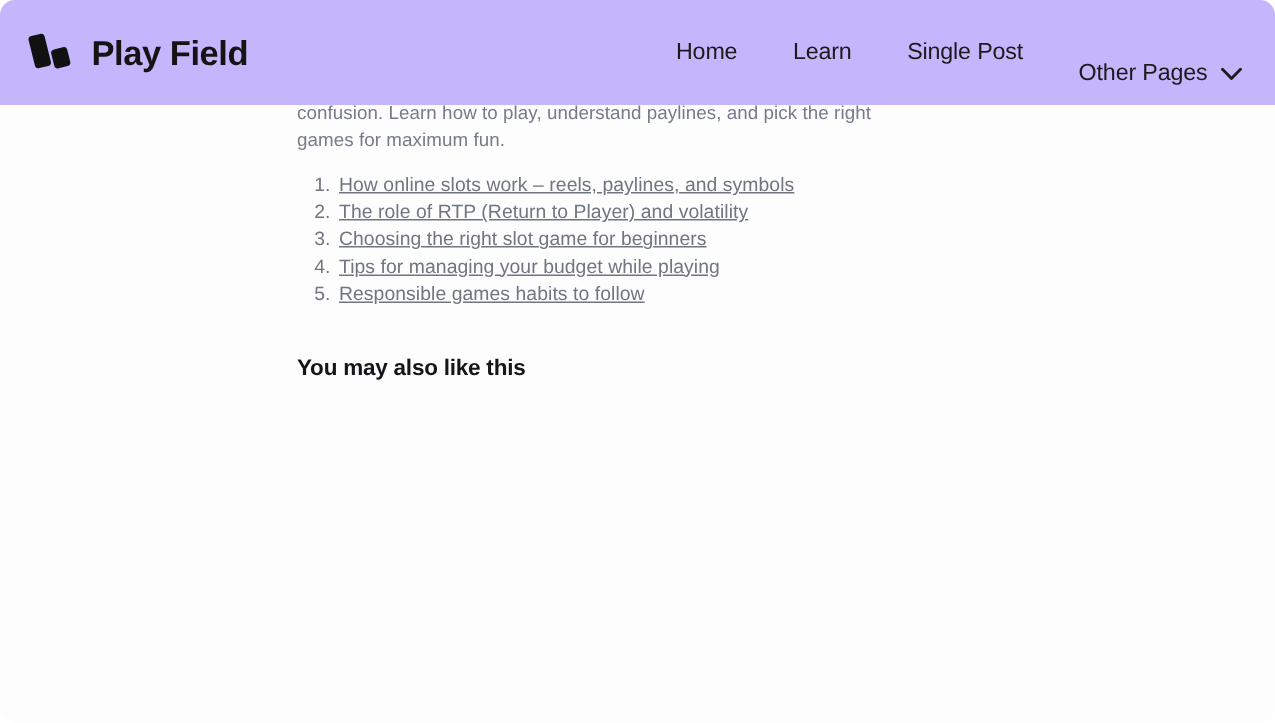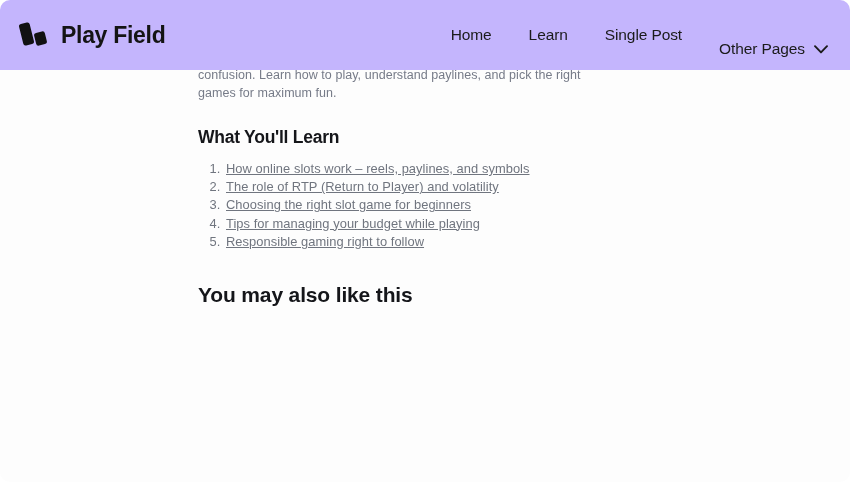--- a/index.html
+++ b/index.html
@@ -145,21 +145,21 @@
     font-size: 12.9px;
     line-height: 18.2px;
     color: #70757f;
     letter-spacing: 0.05px;
     padding-left: 2px;
     text-decoration: underline;
   }
 
   .related-heading {
     margin: 32px 0 0 0;
-    font-size: 21px;
+    font-size: 15px;
     font-weight: 600;
     color: #15161a;
     letter-spacing: -0.15px;
   }
 </style>
 </head>
 <body>
 
 <div class="page">
 
@@ -184,27 +184,26 @@
         </svg>
       </div>
     </nav>
 
   </header>
 
   <main class="content">
 
     <p class="intro-paragraph">confusion. Learn how to play, understand paylines, and pick the right games for maximum fun.</p>
 
-    <h2 class="section-heading">What You'll Learn</h2>
 
     <ol class="learn-list">
       <li>How online slots work – reels, paylines, and symbols</li>
       <li>The role of RTP (Return to Player) and volatility</li>
       <li>Choosing the right slot game for beginners</li>
       <li>Tips for managing your budget while playing</li>
-      <li>Responsible gaming right to follow</li>
+      <li>Responsible games habits to follow</li>
     </ol>
 
     <h3 class="related-heading">You may also like this</h3>
 
   </main>
 
 </div>
 
 </body></html>

